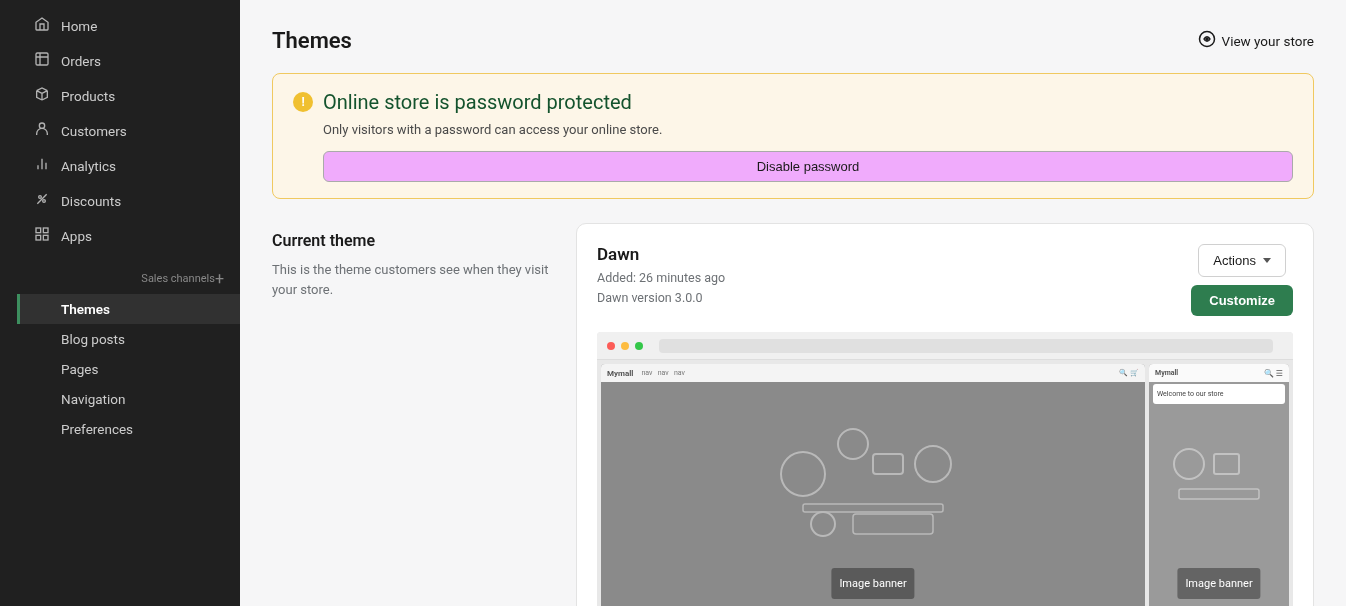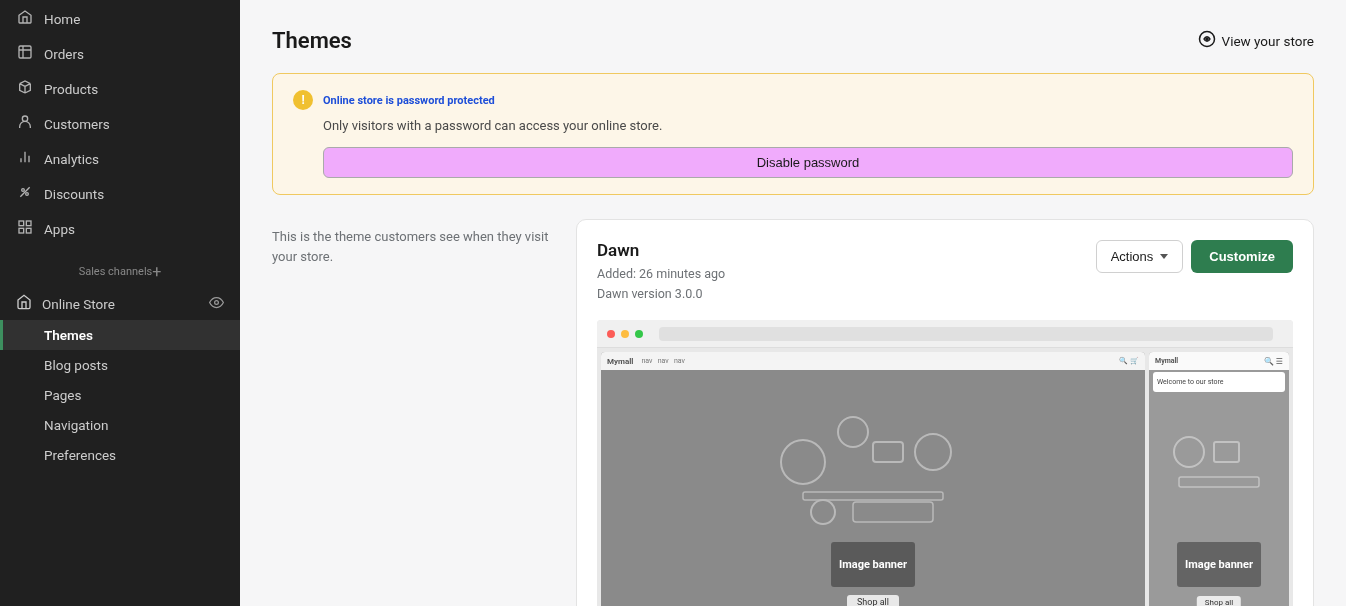--- a/index.html
+++ b/index.html
@@ -44,21 +44,21 @@
       font-size: 14px;
       opacity: 0.85;
     }
 
     .sidebar-section-label {
       font-size: 11px;
       color: #888;
       padding: 16px 16px 6px;
       display: flex;
       align-items: center;
-      justify-content: center;
+      justify-content: flex-end;
     }
 
     .sidebar-sub-item {
       display: flex;
       align-items: center;
       padding: 7px 16px 7px 44px;
       cursor: pointer;
       color: #ccc;
       font-size: 13.5px;
       gap: 8px;
@@ -140,23 +140,23 @@
       display: flex;
       align-items: center;
       justify-content: center;
       font-weight: bold;
       font-size: 12px;
       color: #fff;
       flex-shrink: 0;
     }
 
     .alert-title {
-      font-size: 11px;
-      font-weight: 700;
-      color: #1d4ed8;
+      font-size: 20px;
+      font-weight: 400;
+      color: #14532d;
     }
 
     .alert-desc {
       font-size: 13px;
       color: #4a4a4a;
       margin-left: 30px;
     }
 
     .disable-password-btn {
       margin-left: 30px;
@@ -221,20 +221,22 @@
 
     .theme-meta {
       font-size: 12.5px;
       color: #6d7175;
       line-height: 1.6;
     }
 
     .theme-actions {
       display: flex;
       gap: 8px;
+      align-items: center;
+      flex-direction: column;
     }
 
     .actions-btn {
       border: 1px solid #d0d0d0;
       background: #fff;
       border-radius: 6px;
       padding: 8px 14px;
       font-size: 13px;
       cursor: pointer;
       display: flex;
@@ -318,28 +320,27 @@
       justify-content: center;
       padding-bottom: 20px;
       position: relative;
       overflow: hidden;
     }
 
     .image-banner-label {
       background: rgba(0,0,0,0.35);
       color: #fff;
       font-size: 11px;
-      padding: 16px 8px;
+      padding: 9px 8px;
       border-radius: 3px;
       position: absolute;
       bottom: 30px;
       left: 50%;
       transform: translateX(-50%);
       white-space: nowrap;
-      font-weight: bold;
     }
 
     .preview-topbar {
       position: absolute;
       top: 0; left: 0; right: 0;
       background: rgba(255,255,255,0.9);
       height: 18px;
       display: flex;
       align-items: center;
       padding: 0 6px;
@@ -369,21 +370,21 @@
       border-right: 4px solid transparent;
       border-top: 5px solid #555;
       margin-left: 2px;
       vertical-align: middle;
     }
   </style>
 </head>
 <body>
 
 <nav class="sidebar">
-  <div style="padding-top: 1px;">
+  <div style="padding-top: 8px; margin-left: 17px;">
     <div class="sidebar-nav-item">
       <span class="icon">
         <svg width="16" height="16" viewBox="0 0 24 24" fill="none" stroke="currentColor" stroke-width="2">
             <path d="M3 9.5L12 3l9 6.5V20a1 1 0 01-1 1H4a1 1 0 01-1-1V9.5z"></path>
             <path d="M9 21V12h6v9"></path>
           </svg>
       </span>
       <span>Home</span>
     </div>
     <div class="sidebar-nav-item">
@@ -440,35 +441,20 @@
           </svg>
       </span>
       <span>Apps</span>
     </div>
 
     <div class="sidebar-section-label">
       <span>Sales channels</span>
       <span style="cursor:pointer; font-size:16px; color:#888;">+</span>
     </div>
 
-    <div class="online-store-row">
-      <span>
-        <svg width="16" height="16" viewBox="0 0 24 24" fill="none" stroke="currentColor" stroke-width="2">
-            <path d="M3 9l9-7 9 7v11a2 2 0 01-2 2H5a2 2 0 01-2-2z"></path>
-            <polyline points="9 22 9 12 15 12 15 22"></polyline>
-          </svg>
-      </span>
-      <span class="label">Online Store</span>
-      <span class="eye-icon">
-        <svg width="15" height="15" viewBox="0 0 24 24" fill="none" stroke="currentColor" stroke-width="2">
-            <path d="M1 12s4-8 11-8 11 8 11 8-4 8-11 8-11-8-11-8z"></path>
-            <circle cx="12" cy="12" r="3"></circle>
-          </svg>
-      </span>
-    </div>
 
     <div class="sidebar-sub-item active">
       <span>Themes</span>
     </div>
     <div class="sidebar-sub-item">
       <span>Blog posts</span>
     </div>
     <div class="sidebar-sub-item">
       <span>Pages</span>
     </div>
@@ -502,20 +488,21 @@
       <div class="alert-icon">!</div>
       <span class="alert-title">Online store is password protected</span>
     </div>
     <p class="alert-desc">Only visitors with a password can access your online store.</p>
     <button class="disable-password-btn">Disable password</button>
   </div>
 
   <div class="themes-grid">
 
     <div class="current-theme-info">
+      <div class="current-theme-label">Current theme</div>
       <p class="current-theme-desc">This is the theme customers see when they visit your store.</p>
     </div>
 
     <div class="theme-card">
 
       <div class="theme-card-header">
         <div>
           <div class="theme-name">Dawn</div>
           <div class="theme-meta">Added: 26 minutes ago</div>
           <div class="theme-meta">Dawn version 3.0.0</div>

